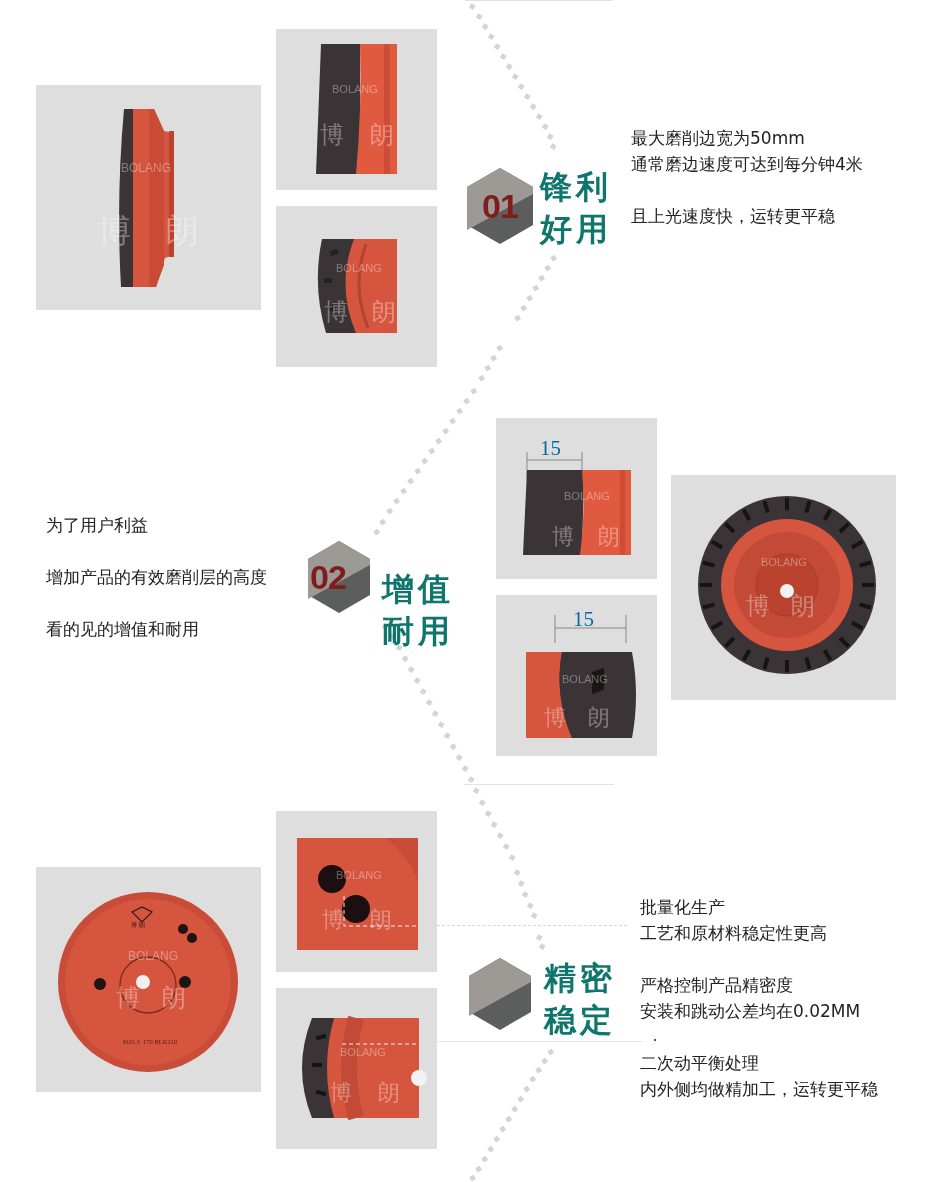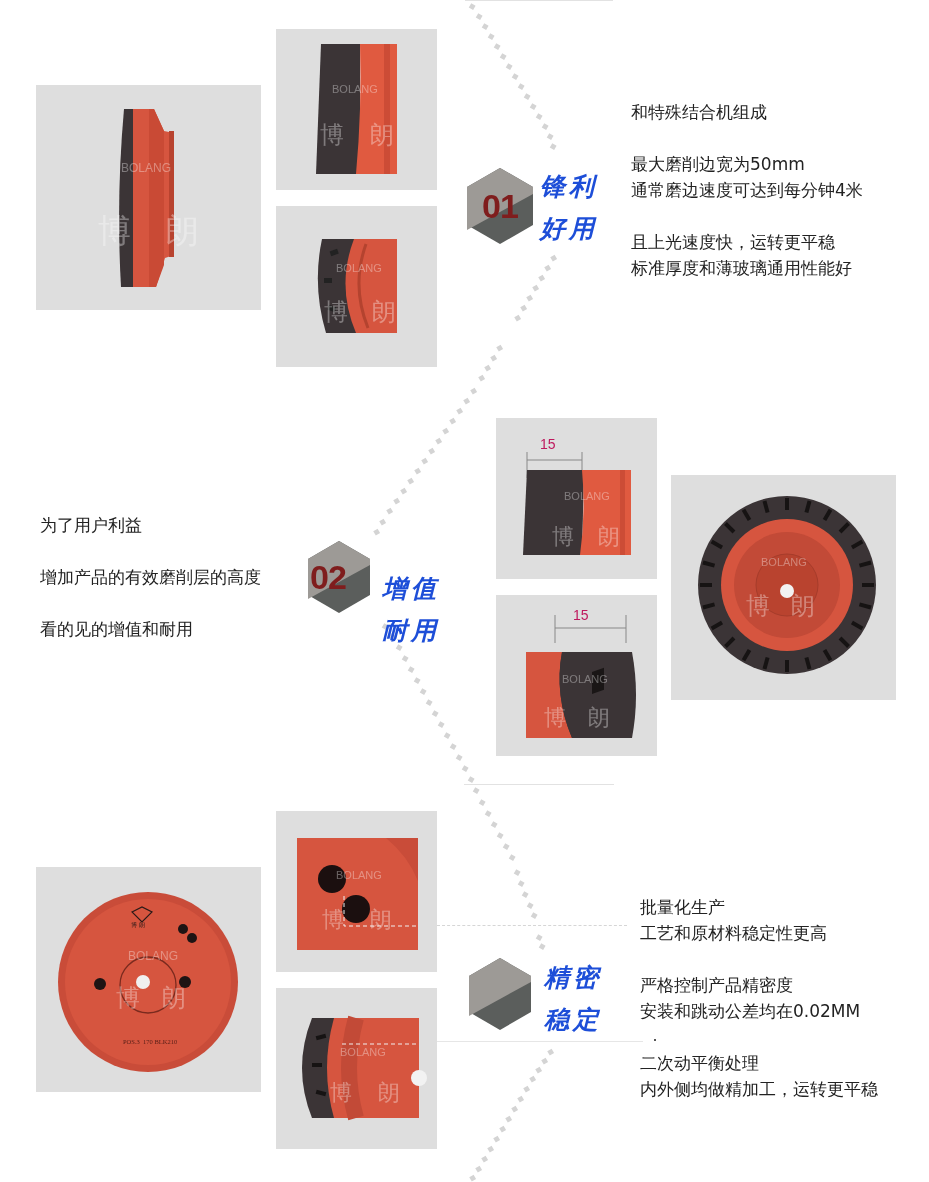--- a/index.html
+++ b/index.html
@@ -5,26 +5,26 @@
   html,body{margin:0;padding:0;background:#ffffff;}
   body{width:929px;height:1182px;position:relative;overflow:hidden;font-family:"DejaVu Sans","Liberation Sans",sans-serif;color:#222;}
   .abs{position:absolute;}
   .photo-box{position:absolute;background:#dedede;overflow:hidden;}
   .hline{position:absolute;height:1px;background:#e2e2e2;}
   .dline{position:absolute;height:0;border-top:1px dashed #d6d6d6;}
   .dots{position:absolute;left:0;top:0;}
   .badge{position:absolute;width:66px;height:76px;}
   .badge svg{position:absolute;left:0;top:0;}
   .badge .num{position:absolute;left:0;top:0;width:66px;height:76px;line-height:76px;text-align:center;color:#7f1d1d;font-family:"Liberation Sans",sans-serif;font-weight:bold;font-size:34px;letter-spacing:-1px;}
-  .title{position:absolute;font-family:"DejaVu Serif","Liberation Serif",serif;font-size:25px;line-height:42px;color:#1d4ed8;letter-spacing:4px;font-weight:bold;font-style:italic;}
+  .title{position:absolute;font-family:"DejaVu Serif","Liberation Serif",serif;font-size:32px;line-height:42px;color:#0f766e;letter-spacing:4px;font-weight:bold;}
   .desc{position:absolute;font-size:17px;line-height:26px;color:#222;}
   .desc p{margin:0;}
   .desc .gap{height:26px;}
   .wm{position:absolute;color:rgba(255,255,255,0.35);font-family:"DejaVu Serif","Liberation Serif",serif;}
-  .dim{position:absolute;font-size:14px;color:#be185d;font-family:Liberation Sans, sans-serif;}
+  .dim{position:absolute;font-size:21px;color:#0369a1;font-family:Liberation Serif, serif;}
 </style>
 </head>
 <body>
 
 <div class="hline" style="left:465px;top:0;width:148px;"></div>
 <div class="hline" style="left:464px;top:784px;width:150px;"></div>
 
 <svg class="dots" width="929" height="1182">
   <g fill="#d4d4d4">
 
@@ -170,32 +170,30 @@
       <polygon points="33,0 66,19 66,57 33,76 0,57 0,19" fill="#5b5e5c"></polygon>
       <polygon points="33,0 66,19 66,26 0,62 0,19" fill="#9d9a96"></polygon>
     </svg>
     <div class="num">01</div>
   </div>
   <div class="title" style="left:540px;top:166px;">
     <div>锋利</div>
     <div>好用</div>
   </div>
   <div class="desc" style="left:631px;top:99px;">
-    <p>和特殊结合机组成</p>
     <div class="gap"></div>
     <p>最大磨削边宽为50mm</p>
     <p>通常磨边速度可达到每分钟4米</p>
     <div class="gap"></div>
     <p>且上光速度快，运转更平稳</p>
-    <p>标准厚度和薄玻璃通用性能好</p>
   </div>
 </section>
 
 <section>
-  <div class="desc" style="left:40px;top:512px;">
+  <div class="desc" style="left:46px;top:512px;">
     <p>为了用户利益</p>
     <div class="gap"></div>
     <p>增加产品的有效磨削层的高度</p>
     <div class="gap"></div>
     <p>看的见的增值和耐用</p>
   </div>
 
   <div class="badge" style="left:308px;top:541px;">
     <svg width="62" height="72">
       <polygon points="31,0 62,18 62,54 31,72 0,54 0,18" fill="#5b5e5c"></polygon>

